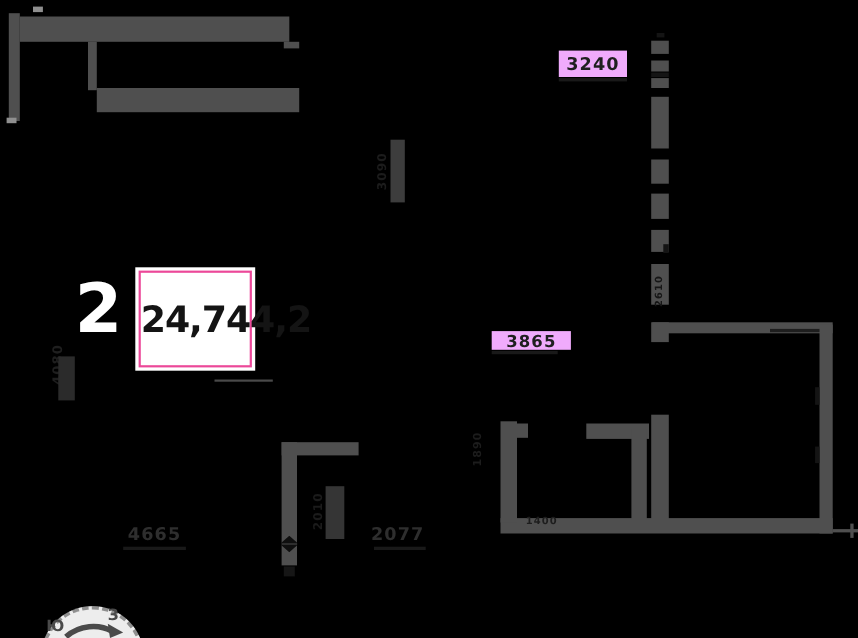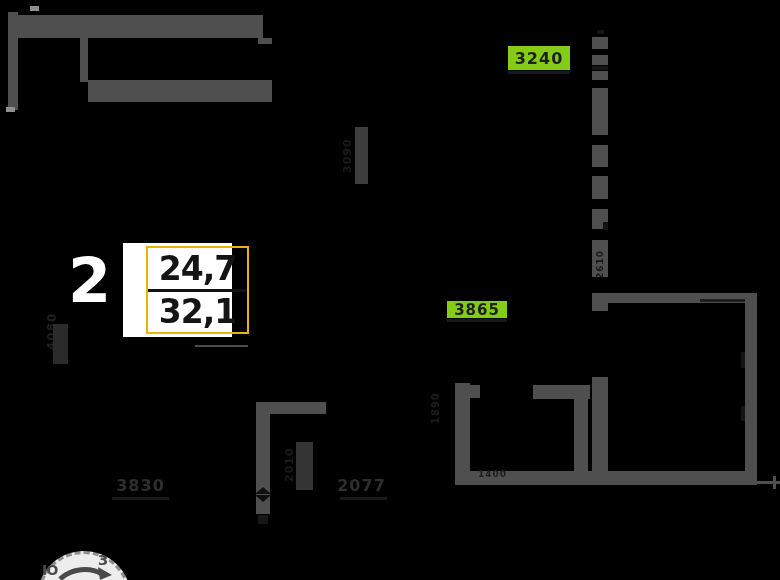--- a/index.html
+++ b/index.html
@@ -4,37 +4,37 @@
 <style>
   html,body{margin:0;padding:0;background:#000;}
   #canvas{
     position:relative;width:780px;height:580px;background:#000000;
     overflow:hidden;font-family:"DejaVu Sans",sans-serif;
   }
   .abs{position:absolute;}
   .w{position:absolute;background:#4f4f4f;}        
   .tick{position:absolute;background:#8f8f8f;}
   .darkmark{position:absolute;background:#141414;}
-  .panel{position:absolute;background:#84cc16;display:flex;justify-content:center;}
+  .panel{position:absolute;background:#f0abfc;display:flex;justify-content:center;}
   .leaf{position:absolute;background:#353535;}
   .dimh{position:absolute;color:#2e2e2e;font-weight:bold;font-size:15px;
         display:flex;align-items:center;justify-content:center;letter-spacing:1px;}
   .dimh.onpanel{color:#1f1f1f;}
   .dimv{position:absolute;color:#1e1e1e;font-weight:bold;font-size:11px;
         writing-mode:vertical-rl;transform:rotate(180deg);
         display:flex;align-items:center;justify-content:center;letter-spacing:1px;}
   .dimline{position:absolute;background:#191919;}
   .badge-num{position:absolute;color:#ffffff;font-weight:bold;}
   .areabox{
     position:absolute;left:123px;top:243px;width:109px;height:94px;
     background:#ffffff;box-sizing:border-box;padding:3px;
   }
   .areabox .inner{
-    width:100%;height:100%;box-sizing:border-box;border:2px solid #eab308;
-    display:flex;flex-direction:column;margin-left:20px;
+    width:100%;height:100%;box-sizing:border-box;border:2px solid #ec4899;
+    display:flex;flex-direction:row;
   }
   .cell{
     flex:1;display:flex;align-items:center;justify-content:center;
     color:#141414;font-weight:bold;font-size:33px;letter-spacing:-1px;
   }
   .divider{height:3px;background:#111;}
   .compass-circle{
     position:absolute;left:37px;top:551px;width:94px;height:94px;border-radius:50%;
     background:#ededed;border:3px dashed #8f8f8f;box-sizing:border-box;
   }
@@ -74,29 +74,29 @@
   <div class="dimv" style="left:594px;top:249px;width:12px;height:30px;font-size:9px;color:#161616;">2610</div>
 
   <div class="leaf" style="left:355px;top:127px;width:13px;height:57px;background:#3d3d3d;"></div>
   <div class="dimv" style="left:340px;top:127px;width:14px;height:57px;color:#1c1c1c;">3090</div>
 
   <div class="badge-num" style="left:68px;top:250px;font-size:62px;line-height:62px;">2</div>
   <div class="areabox">
     <div class="inner">
       <div class="cell">24,7</div>
       <div class="divider"></div>
-      <div class="cell">32,1</div>
+      <div class="cell">44,2</div>
     </div>
   </div>
   <div class="abs" style="left:195px;top:345px;width:53px;height:2px;background:#4a4a4a;"></div>
 
   <div class="dimv" style="left:44px;top:300px;width:16px;height:62px;font-size:12px;color:#1f1f1f;">4080</div>
   <div class="leaf" style="left:53px;top:324px;width:15px;height:40px;background:#2b2b2b;"></div>
 
-  <div class="panel" style="left:447px;top:301px;width:60px;height:17px;">
+  <div class="panel" style="left:447px;top:301px;width:72px;height:17px;">
     <span class="dimh onpanel" style="position:static;">3865</span>
   </div>
   <div class="dimline" style="left:447px;top:319px;width:60px;height:3px;"></div>
 
   <div class="w" style="left:592px;top:293px;width:16px;height:18px;"></div>
   <div class="w" style="left:593px;top:293px;width:164px;height:10px;"></div>
   <div class="darkmark" style="left:700px;top:299px;width:50px;height:3px;background:#1e1e1e;"></div>
   <div class="w" style="left:745px;top:295px;width:12px;height:190px;"></div>
   <div class="darkmark" style="left:741px;top:352px;width:4px;height:16px;"></div>
   <div class="darkmark" style="left:741px;top:406px;width:4px;height:15px;"></div>
@@ -115,21 +115,21 @@
   <div class="abs" style="left:255px;top:487px;width:16px;height:15px;">
     <svg width="16" height="15" viewBox="0 0 16 15">
         <path d="M8 0 L0 7 L16 7 Z M8 15 L0 8 L16 8 Z" fill="#0f0f0f"></path>
       </svg>
   </div>
   <div class="darkmark" style="left:258px;top:515px;width:10px;height:9px;background:#161616;"></div>
 
   <div class="leaf" style="left:296px;top:442px;width:17px;height:48px;"></div>
   <div class="dimv" style="left:282px;top:440px;width:14px;height:50px;color:#1b1b1b;">2010</div>
 
-  <div class="dimh" style="left:112px;top:477px;width:57px;height:17px;font-size:16px;">3830</div>
+  <div class="dimh" style="left:112px;top:477px;width:57px;height:17px;font-size:16px;">4665</div>
   <div class="dimline" style="left:112px;top:497px;width:57px;height:3px;"></div>
   <div class="dimh" style="left:337px;top:477px;width:49px;height:17px;font-size:16px;">2077</div>
   <div class="dimline" style="left:340px;top:497px;width:47px;height:3px;"></div>
 
   <div class="w" style="left:757px;top:481px;width:23px;height:3px;"></div>
   <div class="w" style="left:773px;top:476px;width:3px;height:13px;"></div>
 
   <div class="compass-circle"></div>
   <div class="compass-letter" style="left:42px;top:562px;">Ю</div>
   <div class="compass-letter" style="left:98px;top:552px;">З</div>

